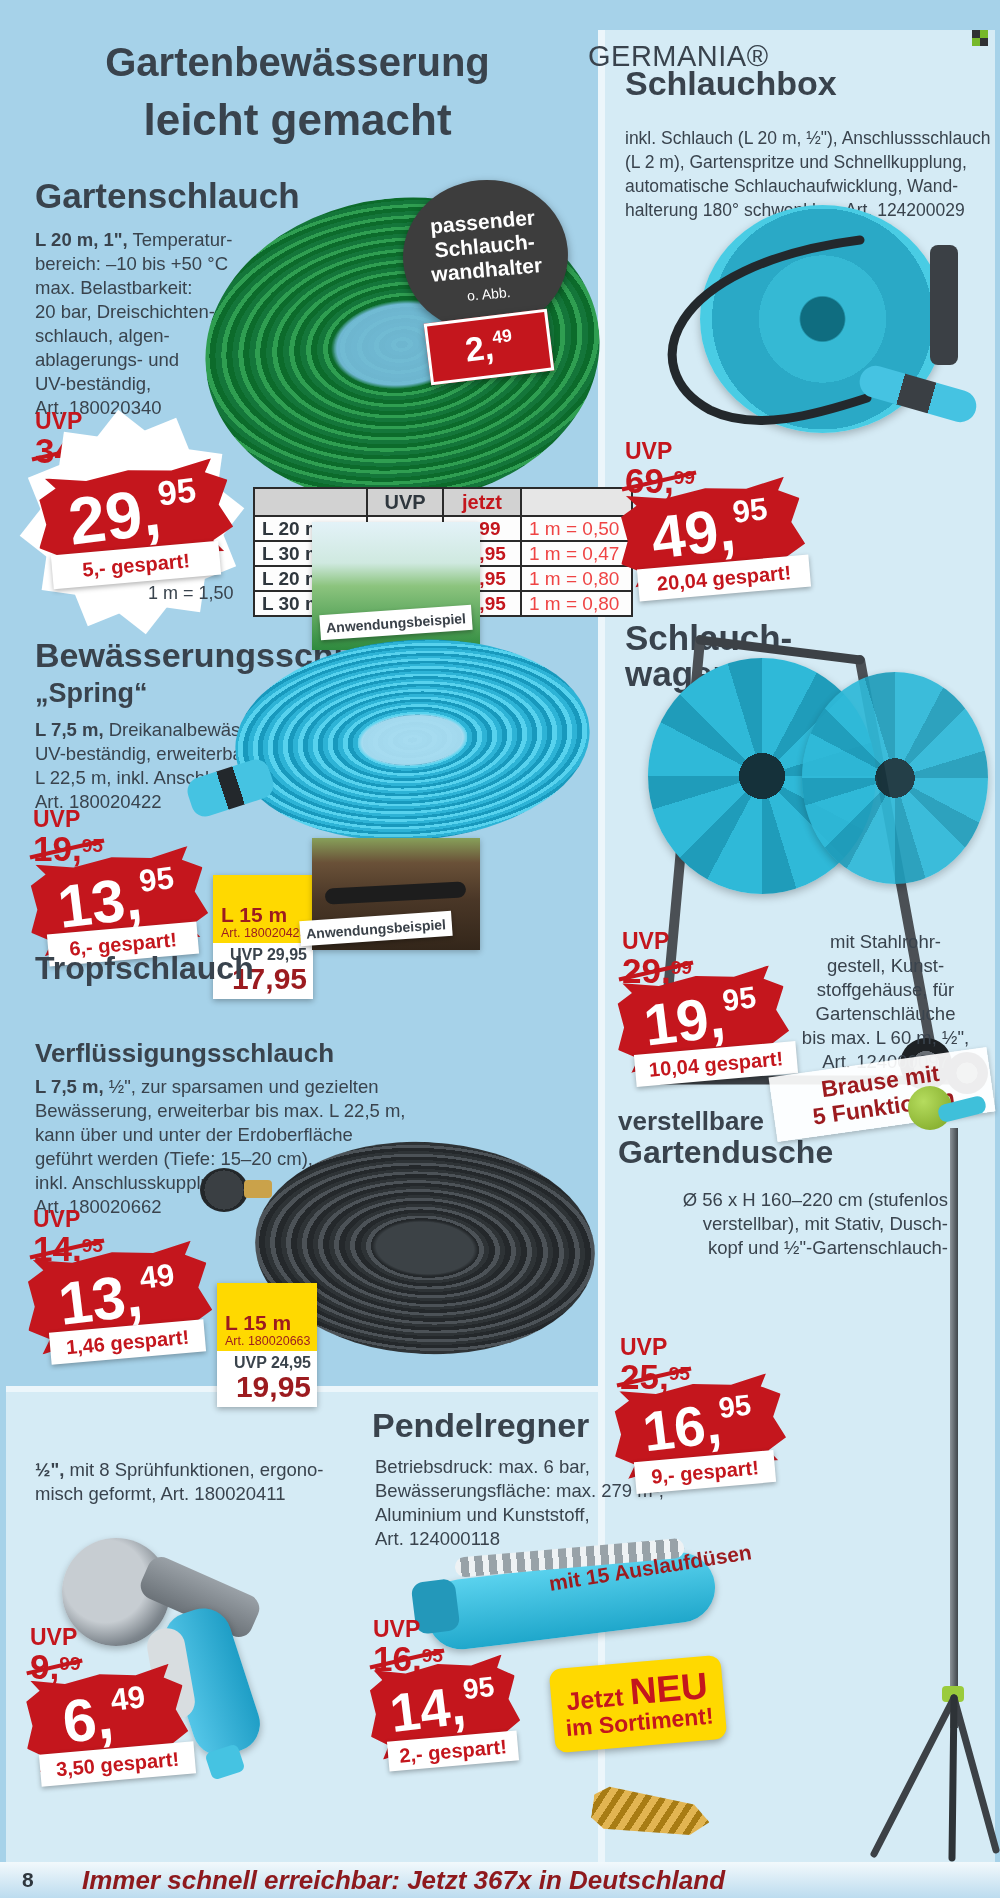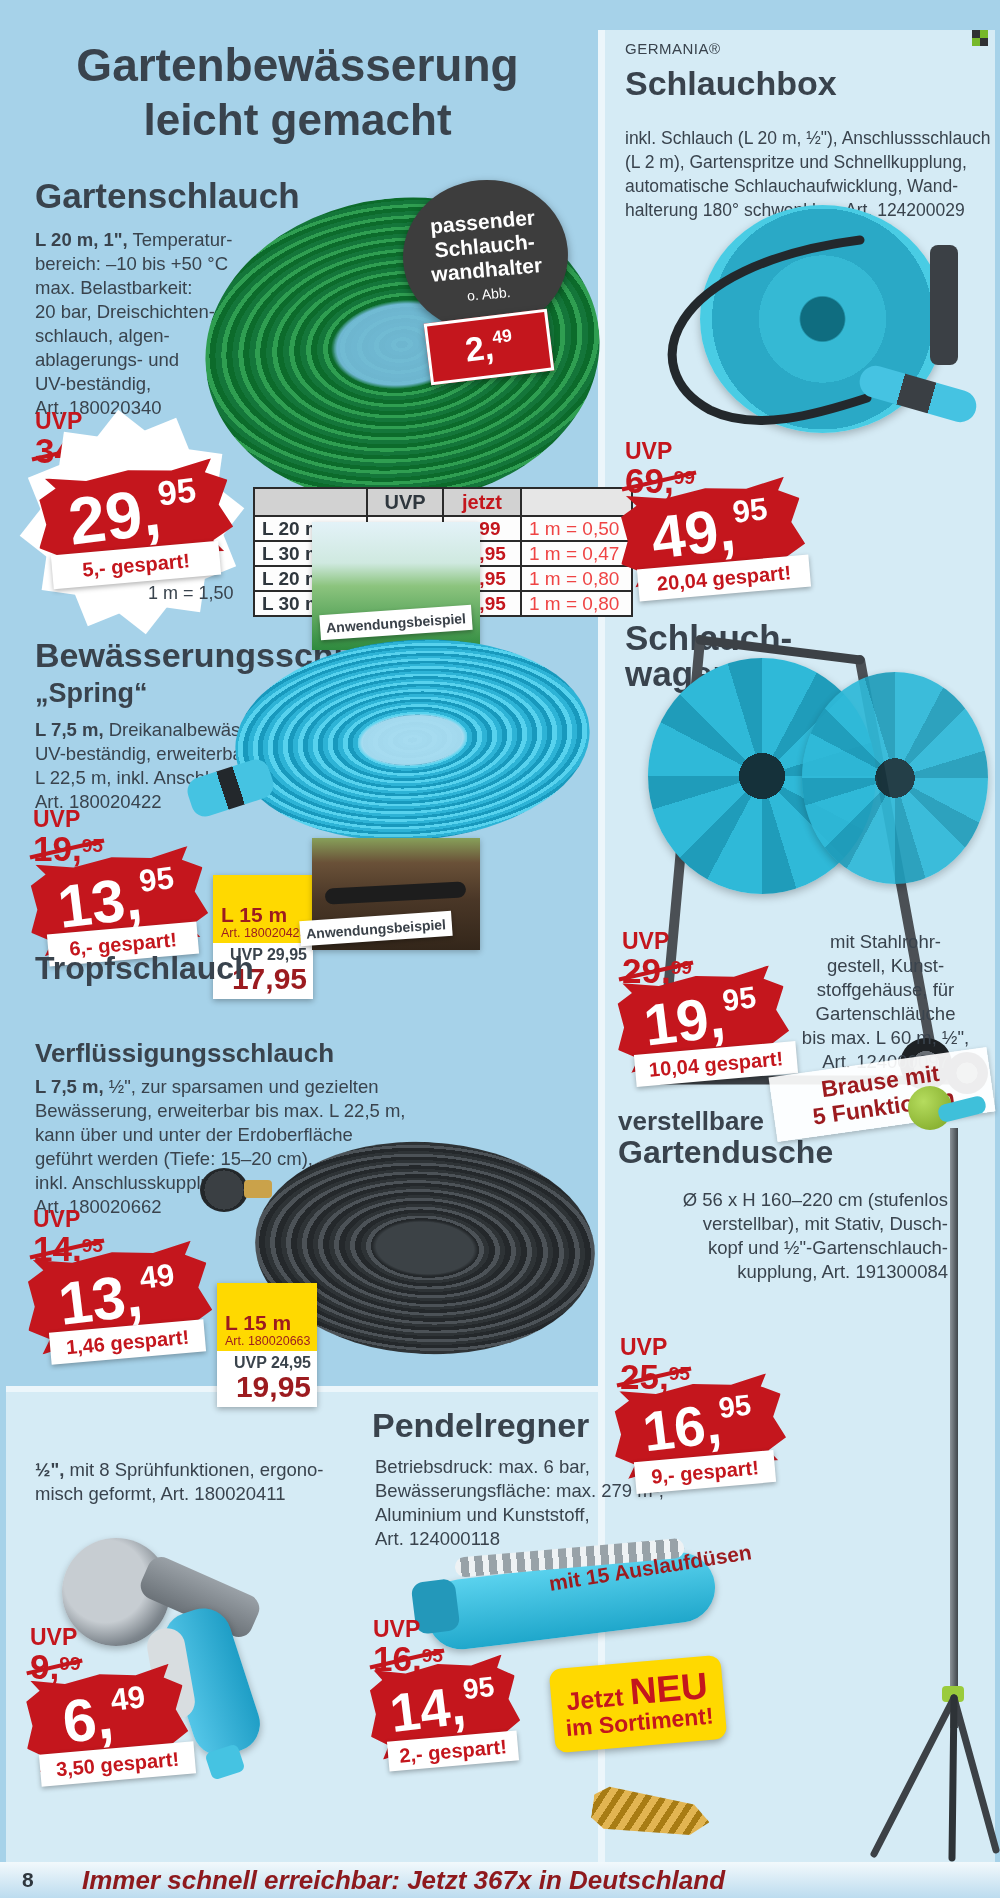--- a/index.html
+++ b/index.html
@@ -98,21 +98,21 @@
 
 <div id="page">
 
   <div class="abs panel" style="left:605px;top:30px;width:390px;height:1832px;"></div>
   <div class="abs divider" style="left:598px;top:30px;width:7px;height:1832px;"></div>
   <div class="abs panel" style="left:6px;top:1392px;width:592px;height:470px;"></div>
   <div class="abs divider" style="left:6px;top:1386px;width:592px;height:6px;"></div>
 
   <div class="abs" style="left:972px;top:30px;width:16px;height:16px;background:conic-gradient(#76b82a 0 25%,#2f3133 25% 50%,#76b82a 50% 75%,#2f3133 75% 100%);"></div>
 
-  <div class="abs hdr" style="left:20px;top:42px;width:555px;text-align:center;font-size:46px;">Gartenbewässerung</div>
+  <div class="abs hdr" style="left:20px;top:42px;width:555px;text-align:center;font-size:40px;">Gartenbewässerung</div>
   <div class="abs hdr" style="left:20px;top:98px;width:555px;text-align:center;font-size:44px;">leicht gemacht</div>
 
   <div class="abs hdr" style="left:35px;top:178px;font-size:35px;">Gartenschlauch</div>
   <div class="abs desc" style="left:35px;top:228px;width:215px;">
     <span class="dline"><span class="b">L 20 m, 1",</span><span> Temperatur-</span></span>
     <span class="dline">bereich: –10 bis +50 °C</span>
     <span class="dline">max. Belastbarkeit:</span>
     <span class="dline">20 bar, Dreischichten-</span>
     <span class="dline">schlauch, algen-</span>
     <span class="dline">ablagerungs- und</span>
@@ -303,21 +303,21 @@
     <span class="pm">14,</span>
       <span class="ps">95</span>
   </div>
   <div class="abs saved" style="left:388px;top:1736px;width:130px;height:30px;">2,- gespart!</div>
 
   <div class="abs neubox" style="left:552px;top:1662px;width:172px;height:84px;">
     <div class="neu-l1"><span>Jetzt </span><span class="neu-big">NEU</span></div>
     <div class="neu-l2">im Sortiment!</div>
   </div>
 
-  <div class="abs txt" style="left:625px;top:40px;font-size:15px;letter-spacing:.5px;">GERMANIA®</div>
+  <div class="abs txt" style="left:588px;top:40px;font-size:29px;letter-spacing:.5px;">GERMANIA®</div>
   <div class="abs hdr" style="left:625px;top:66px;font-size:34px;">Schlauchbox</div>
   <div class="abs desc" style="left:625px;top:126px;width:370px;font-size:17.5px;">
     <span class="dline">inkl. Schlauch (L 20 m, ½"), Anschlussschlauch</span>
     <span class="dline">(L 2 m), Gartenspritze und Schnellkupplung,</span>
     <span class="dline">automatische Schlauchaufwicklung, Wand-</span>
     <span class="dline">halterung 180° schwenkbar, Art. 124200029</span>
   </div>
 
   <div class="abs disc-teal" style="left:700px;top:205px;width:245px;height:228px;"></div>
   <div class="abs" style="left:930px;top:245px;width:28px;height:120px;background:#3b4045;border-radius:8px;"></div>
@@ -370,21 +370,20 @@
     <span class="dline">bis max. L 60 m, ½",</span>
     <span class="dline">Art. 124000097</span>
   </div>
 
   <div class="abs hdr" style="left:618px;top:1108px;font-size:26px;">verstellbare</div>
   <div class="abs hdr" style="left:618px;top:1136px;font-size:32px;">Gartendusche</div>
   <div class="abs desc" style="left:618px;top:1188px;width:330px;text-align:right;">
     <span class="dline">Ø 56 x H 160–220 cm (stufenlos</span>
     <span class="dline">verstellbar), mit Stativ, Dusch-</span>
     <span class="dline">kopf und ½"-Gartenschlauch-</span>
-    <span class="dline">kupplung, Art. 191300084</span>
   </div>
   <div class="abs ribbon-white2" style="left:772px;top:1062px;width:200px;">
     <span class="dline">Brause mit</span>
     <span class="dline">5 Funktionen</span>
   </div>
 
   <div class="abs" style="left:908px;top:1086px;width:44px;height:44px;border-radius:50%;background:radial-gradient(circle at 35% 35%,#b5dc5e,#7ba322);"></div>
   <div class="abs" style="left:938px;top:1100px;width:48px;height:18px;background:#3fc0da;border-radius:8px;transform:rotate(-14deg);"></div>
   <div class="abs pole" style="left:950px;top:1128px;width:8px;height:600px;"></div>
   <div class="abs" style="left:942px;top:1686px;width:22px;height:16px;background:#9acb3c;border-radius:4px;"></div>

